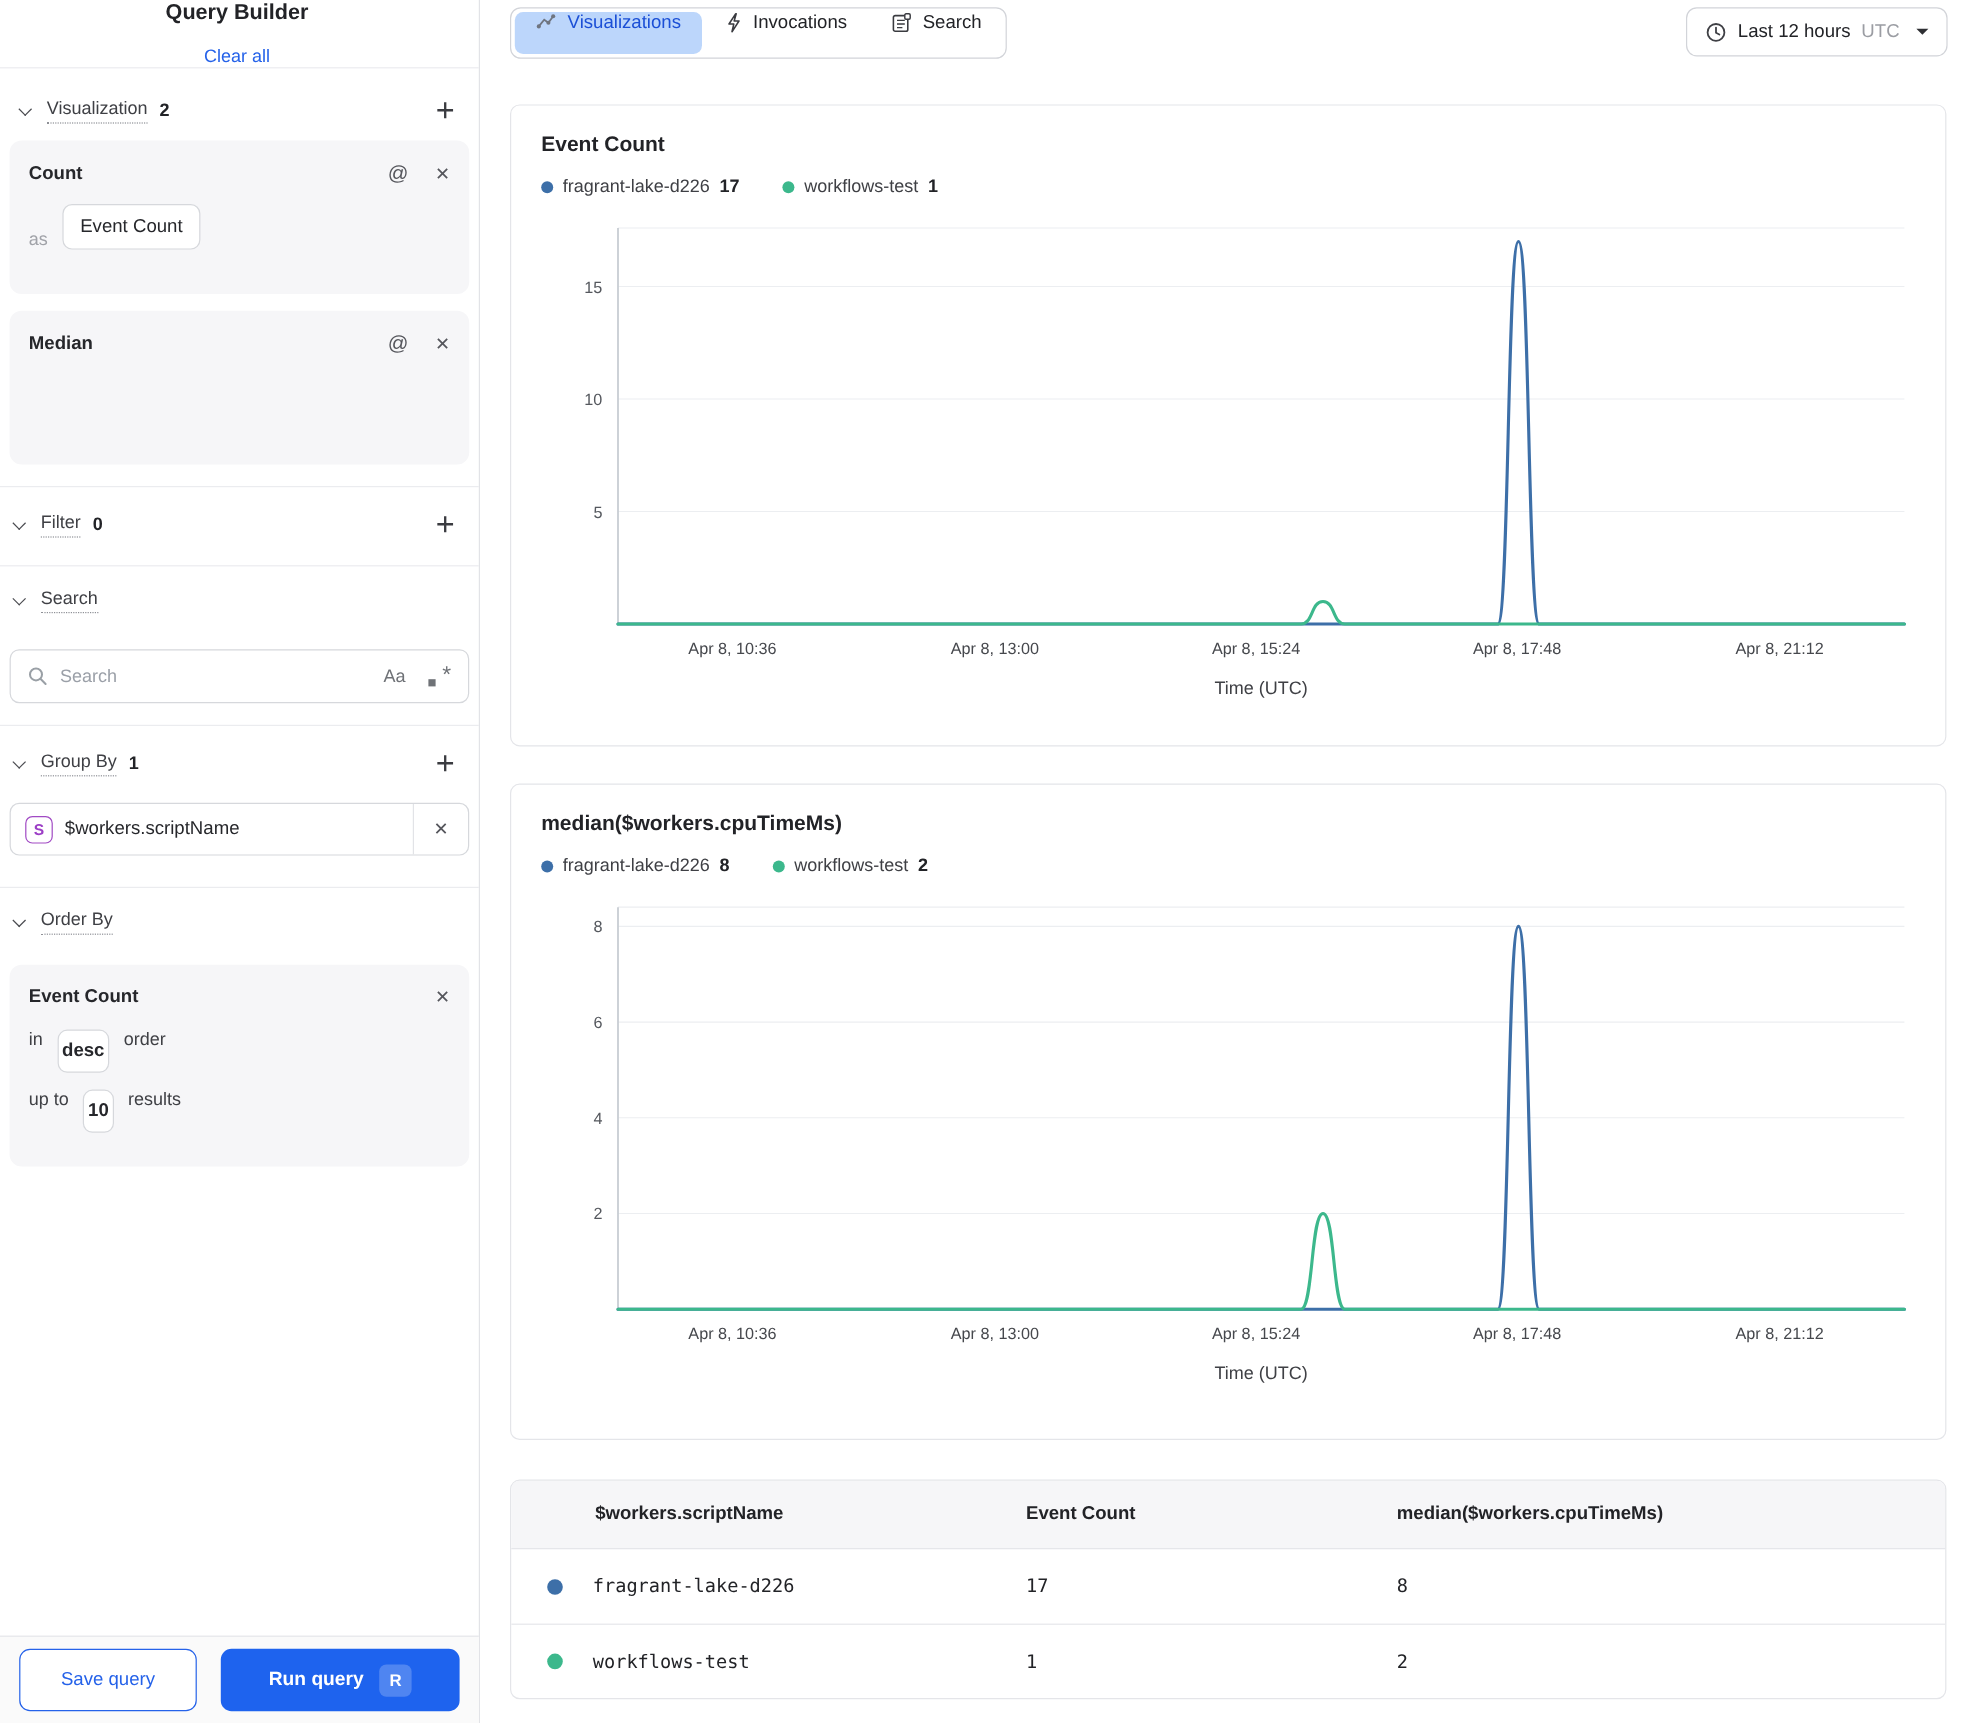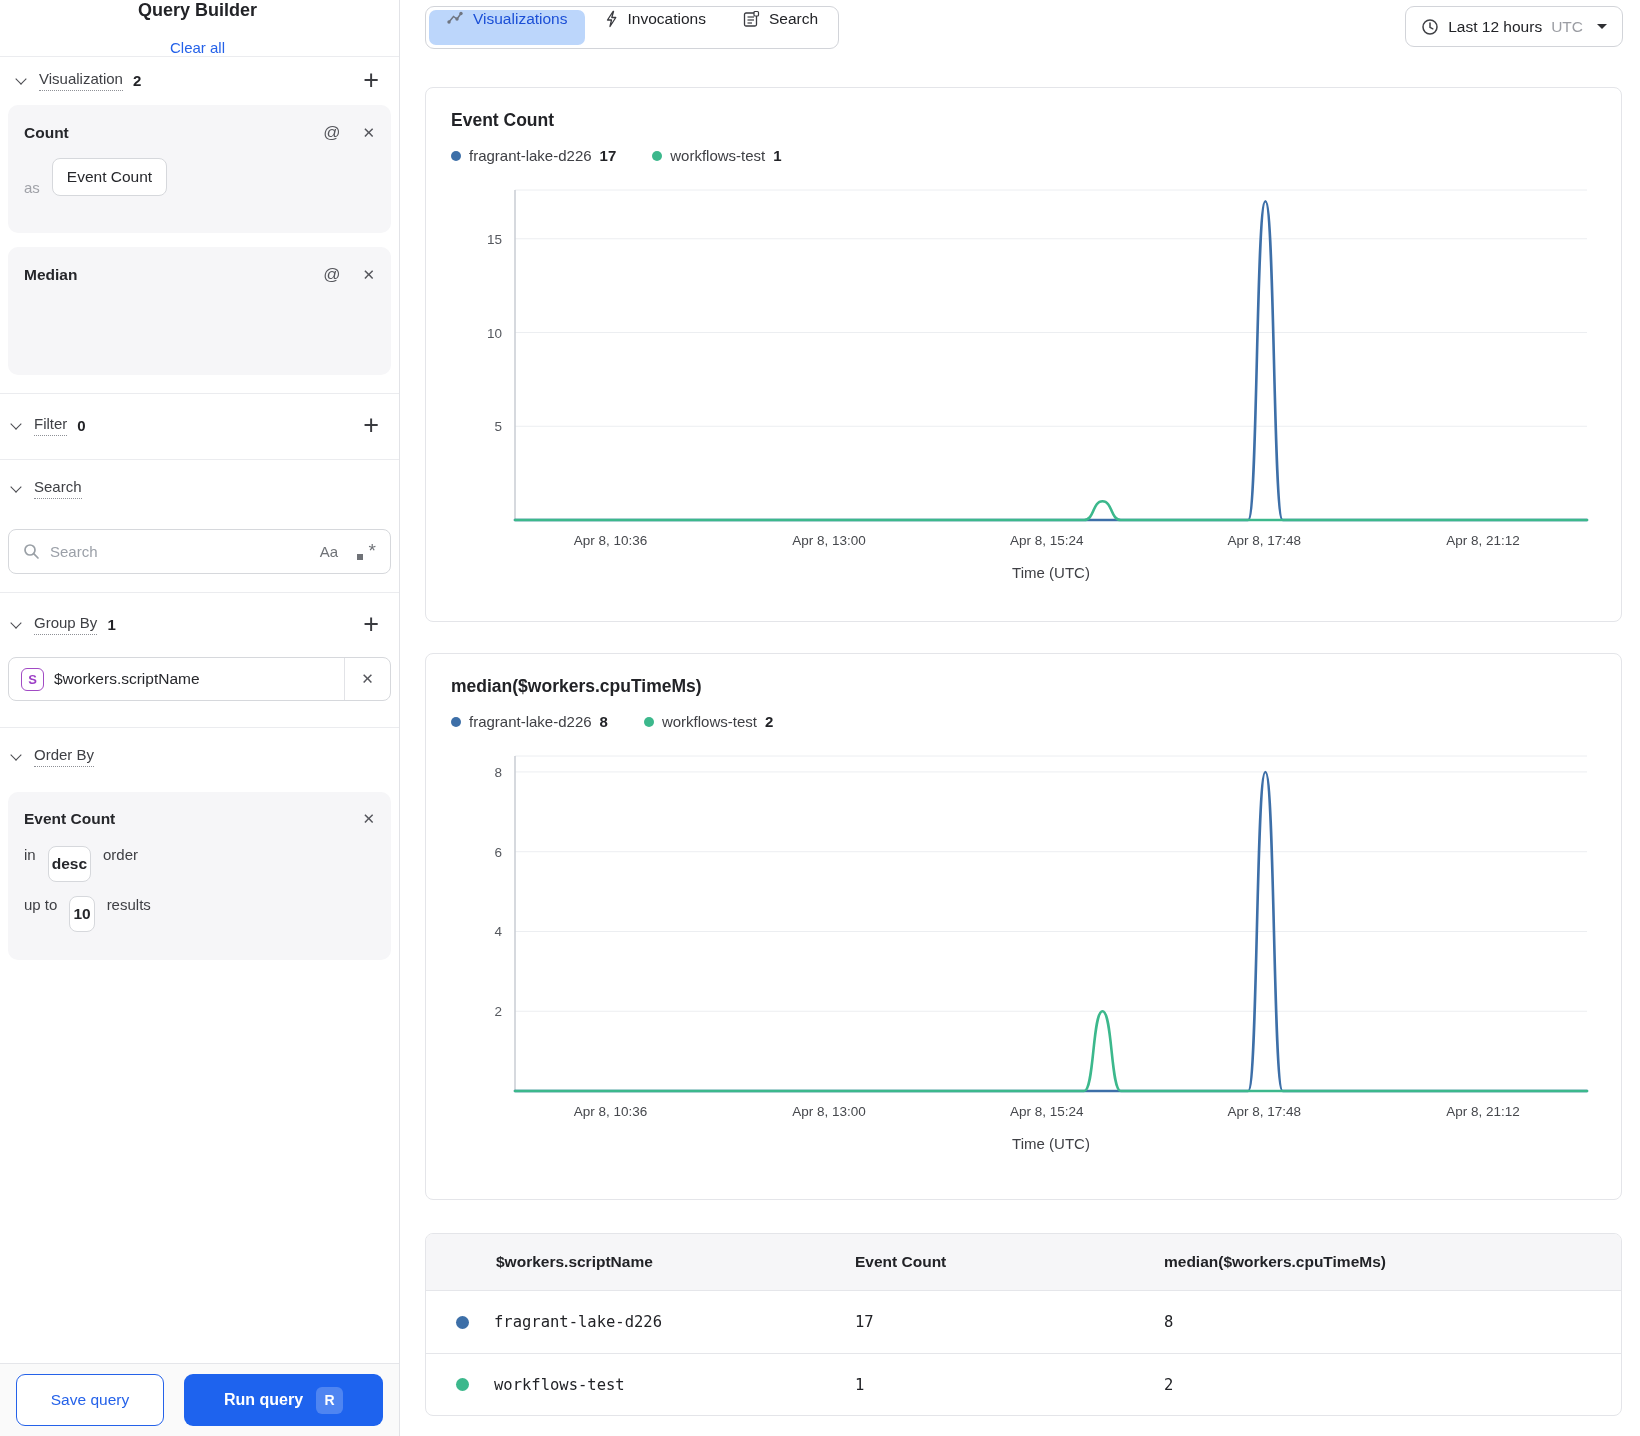--- a/index.html
+++ b/index.html
@@ -79,21 +79,21 @@
 </style>
 </head>
 <body>
 
 <div class="sidebar">
   <div class="sb-header">
     <span class="sb-title">Query Builder</span>
     <span class="link">Clear all</span>
   </div>
 
-  <div class="section-head" style="height:46px; padding-left:17px;">
+  <div class="section-head" style="height:46px; margin-top:12px;padding-left:17px;">
     <span class="chev"></span>
     <span class="dotted">Visualization</span>
     <span class="sec-count">2</span>
     <span class="spacer"></span>
     <span class="plus">+</span>
   </div>
 
   <div class="sb-card" style="margin-top:2px; height:128px;">
     <div class="card-title-row">
       <span class="card-title">Count</span>

